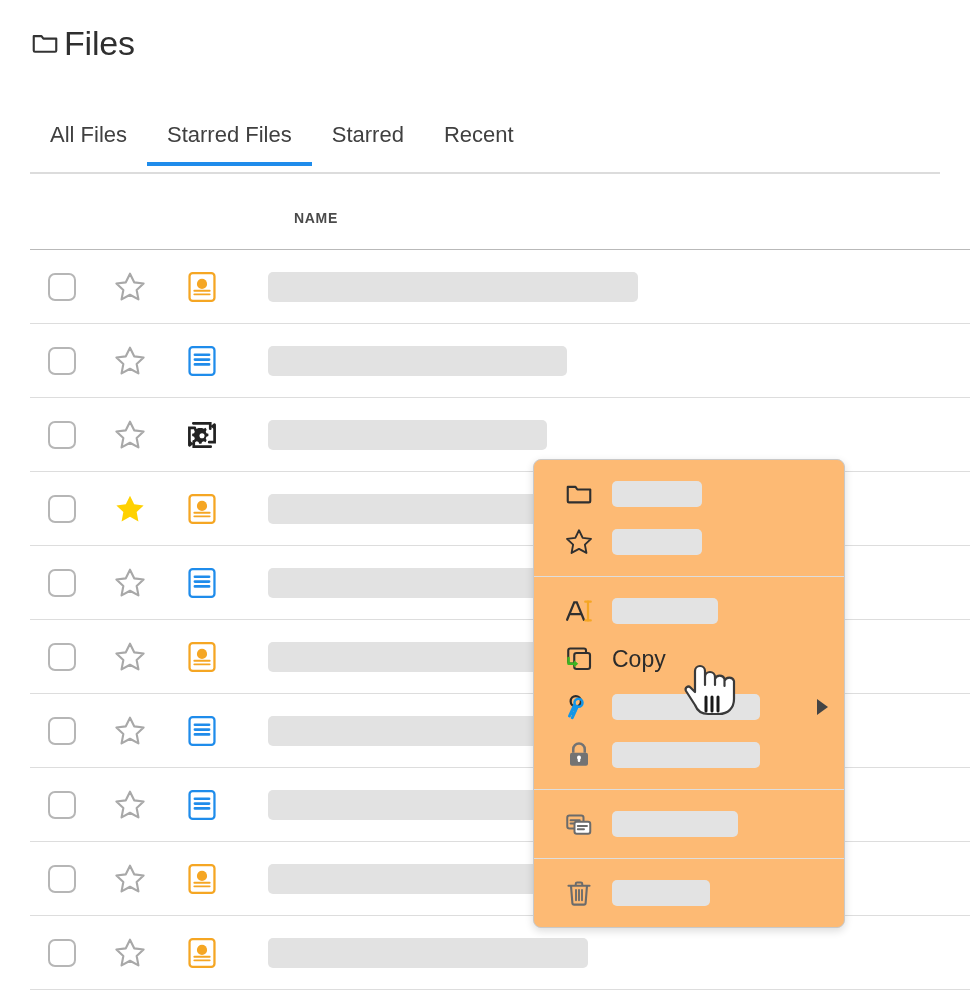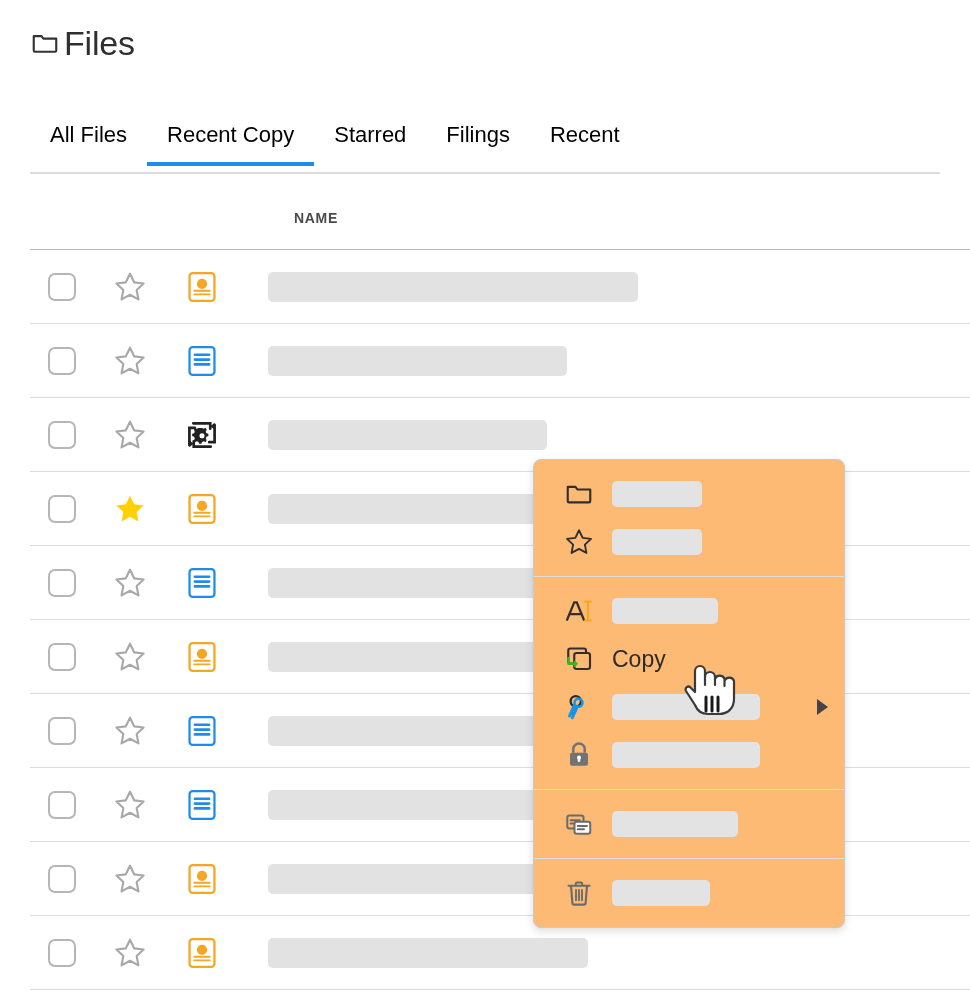--- a/index.html
+++ b/index.html
@@ -29,21 +29,21 @@
   .tabs {
     position: absolute; left: 30px; top: 120px;
     width: 910px; height: 54px;
     display: flex; align-items: flex-start;
     border-bottom: 2px solid #dcdcdc;
   }
   .tab {
     position: relative;
     padding: 0 20px 14px 20px;
     font-size: 22px; line-height: 30px;
-    color: #000000; white-space: nowrap;
+    color: #404040; white-space: nowrap;
     cursor: pointer;
   }
   .tab .tab-underline {
     position: absolute; left: 0; right: 0; bottom: -2px;
     height: 4px; background: transparent;
   }
   .tab.active .tab-underline { background: #1f8ceb; }
 
   
   .table { position: absolute; left: 30px; top: 178px; width: 940px; }
@@ -122,23 +122,22 @@
     <span>
       <svg class="folder-glyph" viewBox="0 0 24 24" fill="none" stroke="#333" stroke-width="1.7" stroke-linecap="round" stroke-linejoin="round">
         <path d="M3 6.5h6.2l1.5 2H21v9.5a1 1 0 0 1-1 1H4a1 1 0 0 1-1-1V6.5z"></path>
       </svg>
     </span>
     <span class="page-title">Files</span>
   </div>
 
   <div class="tabs" id="tabbar">
       <div class="tab"><span>All Files</span><span class="tab-underline"></span></div>
-      <div class="tab active"><span>Recent Copy</span><span class="tab-underline"></span></div>
+      <div class="tab active"><span>Starred Files</span><span class="tab-underline"></span></div>
       <div class="tab"><span>Starred</span><span class="tab-underline"></span></div>
-      <div class="tab"><span>Filings</span><span class="tab-underline"></span></div>
       <div class="tab"><span>Recent</span><span class="tab-underline"></span></div>
     </div>
 
   <div class="table">
     <div class="thead">
       <div class="th-name">NAME</div>
     </div>
     <div id="rows">
         <div class="row">
           <div class="cell-check">

